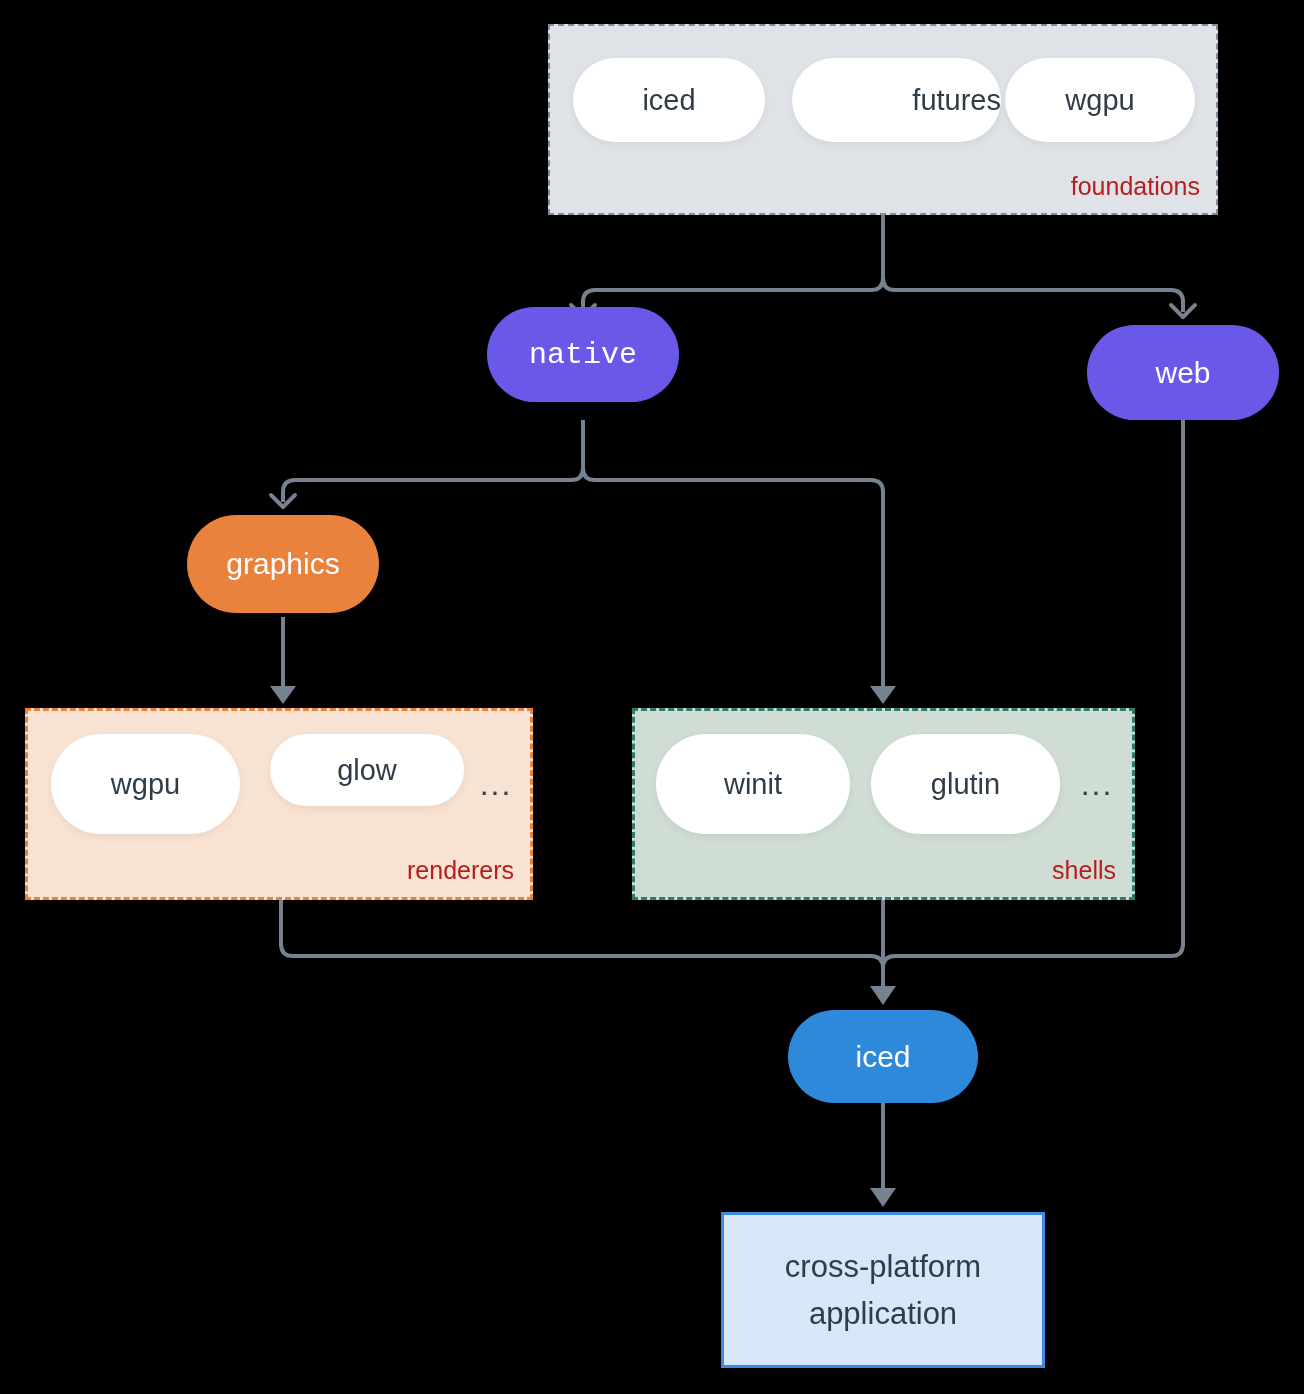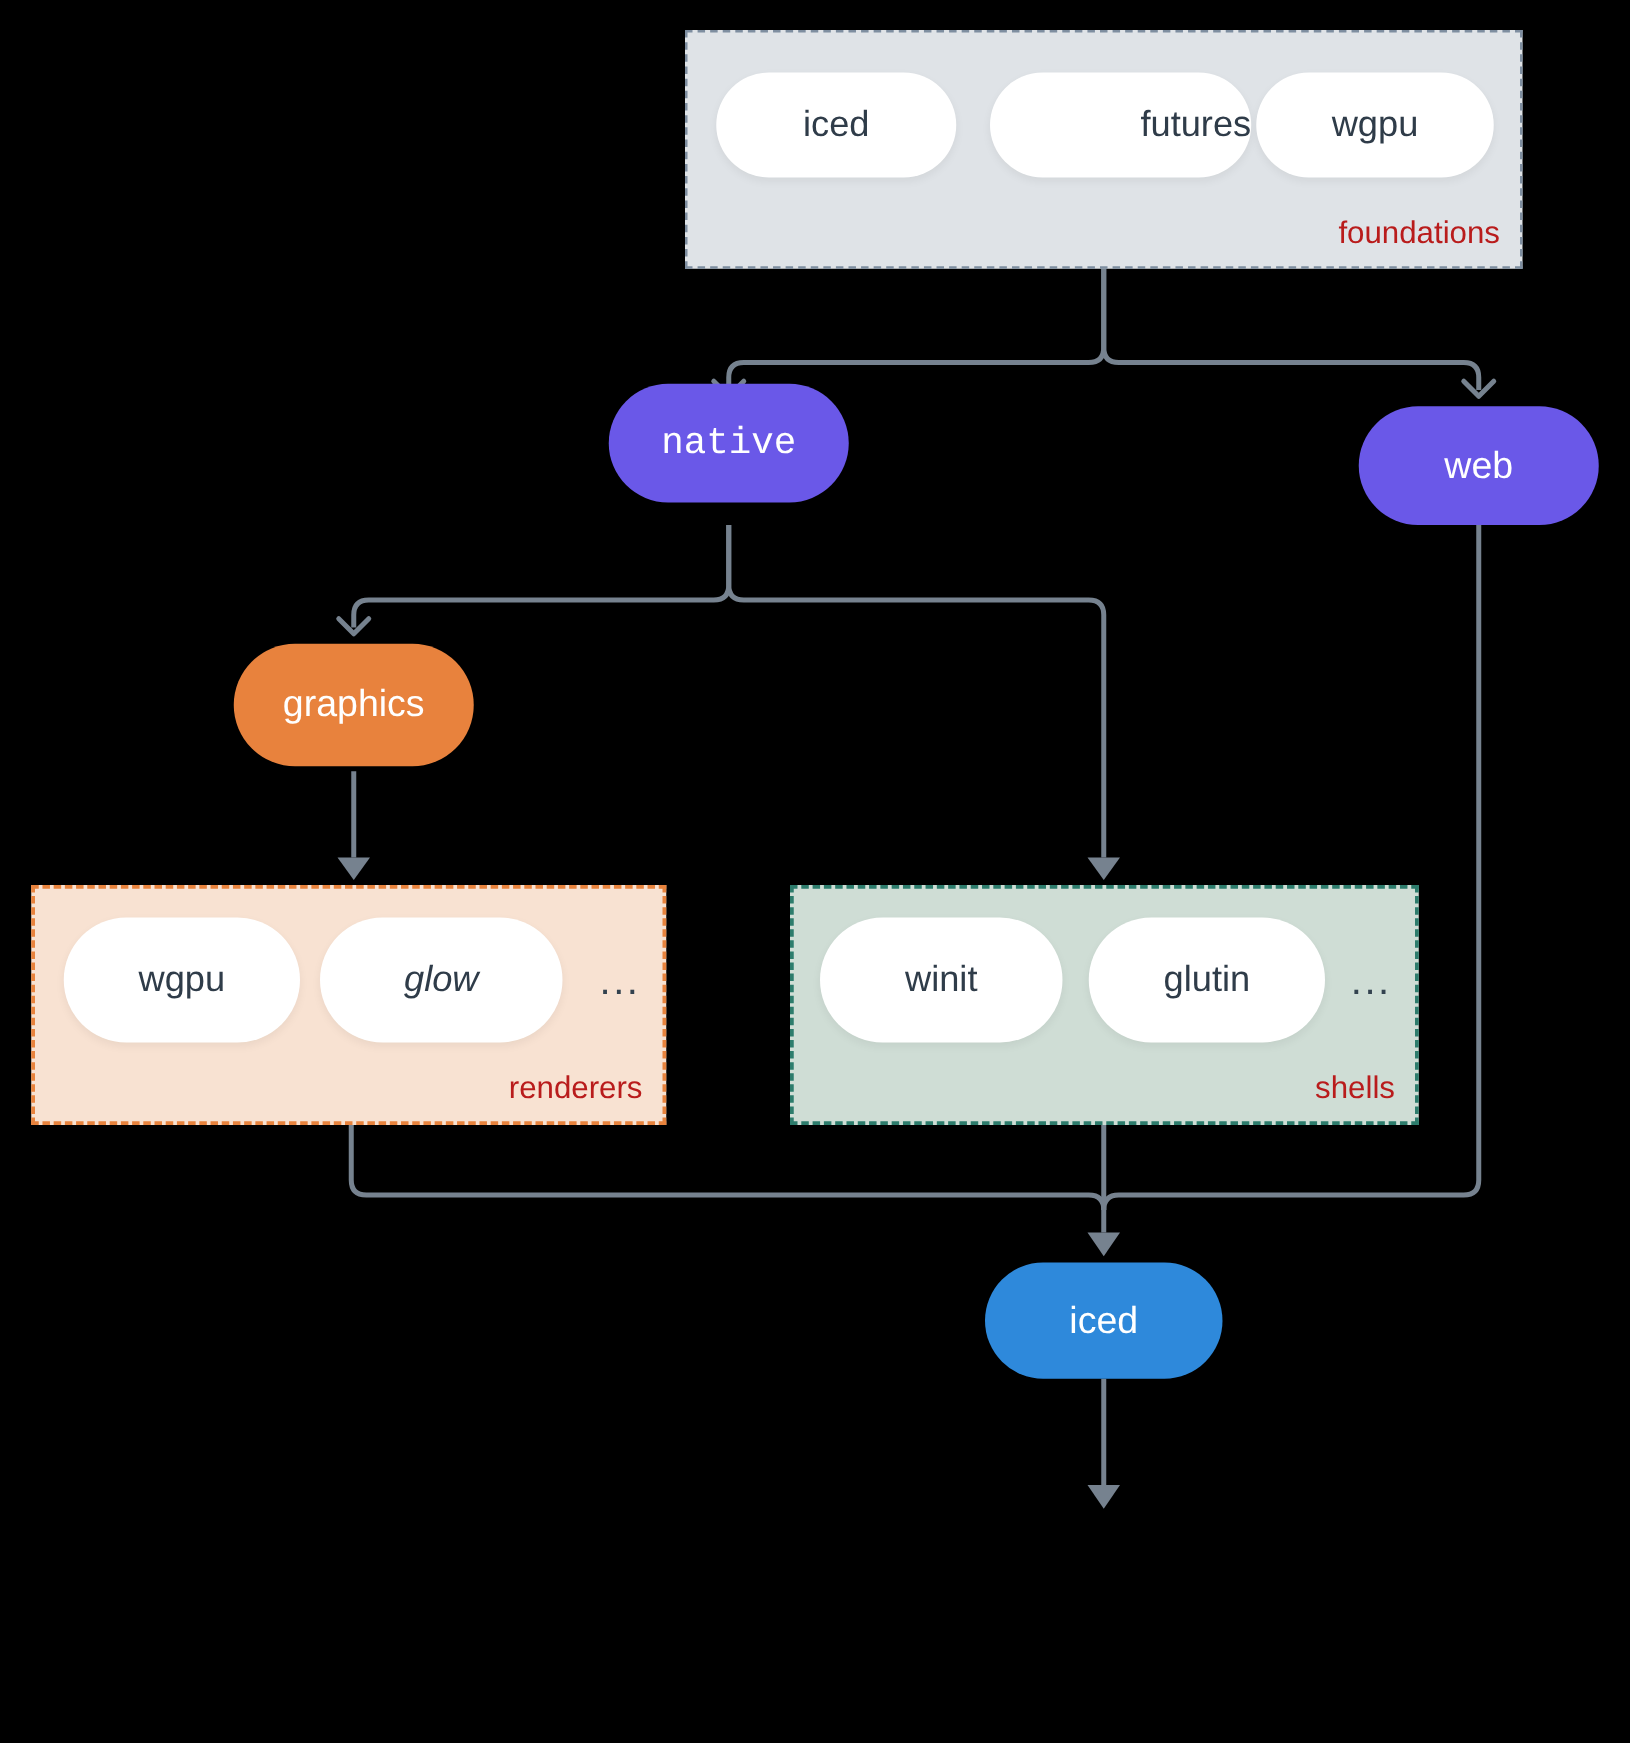--- a/index.html
+++ b/index.html
@@ -44,21 +44,21 @@
   }
   .pill-colored{color:#FFFFFF;font-size:30px;}
 
   
   .pill-core   {left:23px;top:32px;width:192px;height:84px;}
   .pill-futures{left:242px;top:32px;width:209px;height:84px;justify-content:flex-end;}
   .pill-style  {left:455px;top:32px;width:190px;height:84px;}
 
   
   .pill-wgpu{left:23px;top:23px;width:189px;height:100px;}
-  .pill-glow{left:228px;top:23px;width:194px;height:100px;font-style:italic;}
+  .pill-glow{left:242px;top:23px;width:194px;height:72px;}
   
   .pill-winit {left:21px;top:23px;width:194px;height:100px;}
   .pill-glutin{left:236px;top:23px;width:189px;height:100px;}
 
   .ellipsis{
     position:absolute;top:50px;width:60px;height:46px;
     display:flex;align-items:center;justify-content:center;
     font-size:32px;color:#33424F;letter-spacing:2px;
   }
   .ellipsis-renderers{left:438px;}
@@ -149,14 +149,18 @@
       <span>glutin</span>
     </div>
     <div class="ellipsis ellipsis-shells">...</div>
     <div class="group-label">shells</div>
   </div>
 
   <div class="pill pill-colored pill-iced">
     <span>iced</span>
   </div>
 
+  <div class="app-box">
+    <span>cross-platform</span>
+    <span>application</span>
+  </div>
 
 </div>
 
 </body></html>

